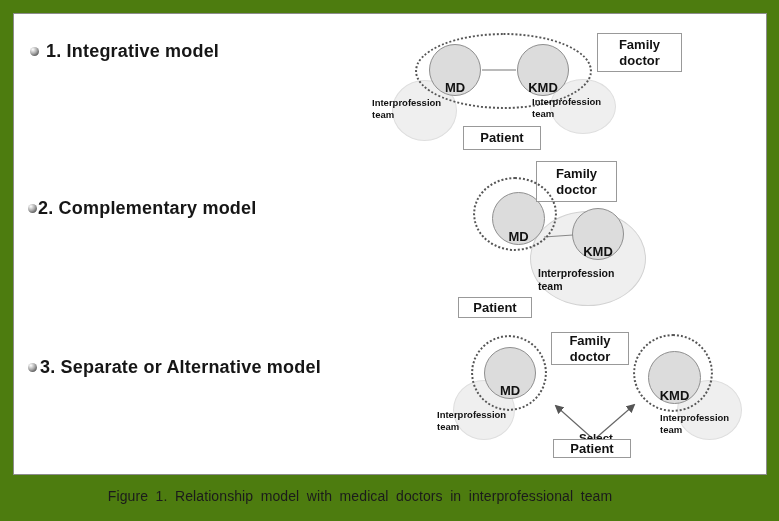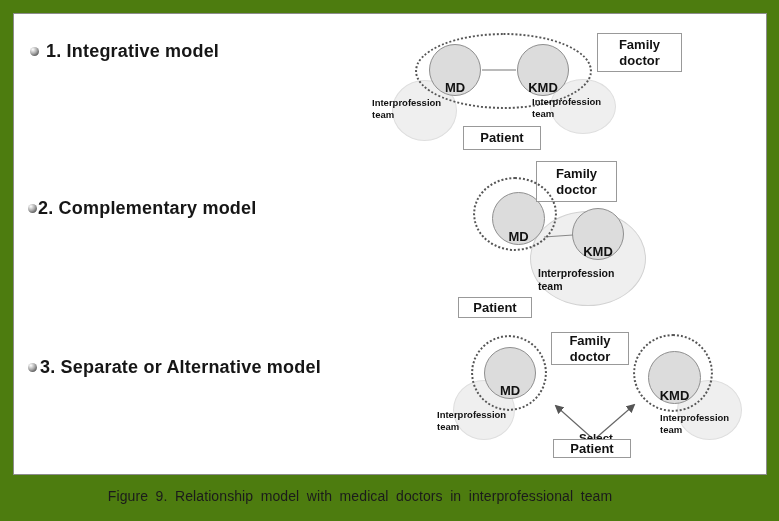--- a/index.html
+++ b/index.html
@@ -131,15 +131,15 @@
       <marker id="arrow" viewBox="0 0 10 10" refX="8" refY="5" markerWidth="7.5" markerHeight="7.5" orient="auto-start-reverse">
         <path d="M0,0 L10,5 L0,10 z" fill="#555555"></path>
       </marker>
     </defs>
     <line x1="482" y1="70" x2="516" y2="70" stroke="#777777" stroke-width="1.2"></line>
     <line x1="544" y1="237" x2="573" y2="235" stroke="#888888" stroke-width="1.2"></line>
     <line x1="592" y1="438" x2="556" y2="406" stroke="#666666" stroke-width="1.2" marker-end="url(#arrow)"></line>
     <line x1="596" y1="438" x2="634" y2="405" stroke="#666666" stroke-width="1.2" marker-end="url(#arrow)"></line>
   </svg>
 
-  <div class="caption">Figure 9. Relationship model with medical doctors in interprofessional team</div>
+  <div class="caption">Figure 1. Relationship model with medical doctors in interprofessional team</div>
 
 </div>
 
 </body></html>

